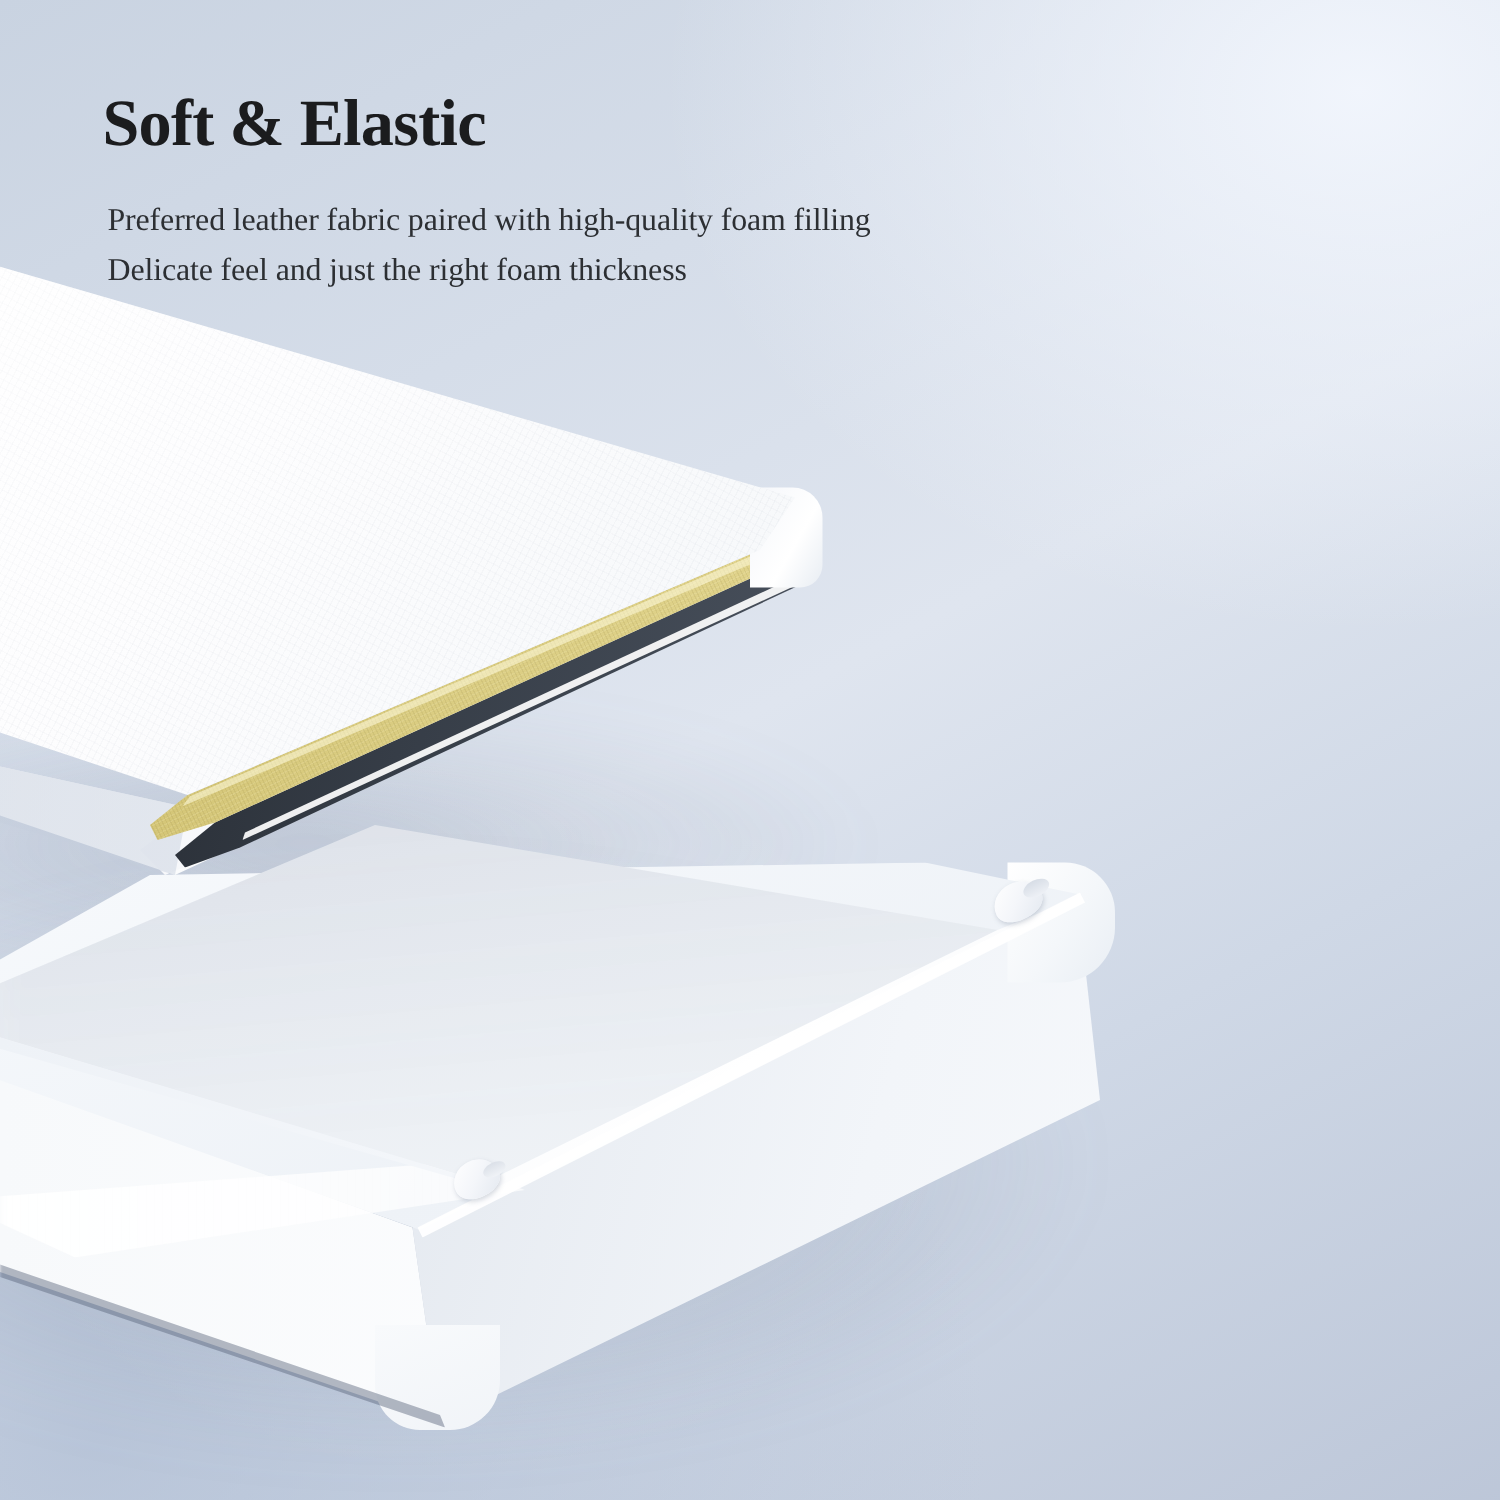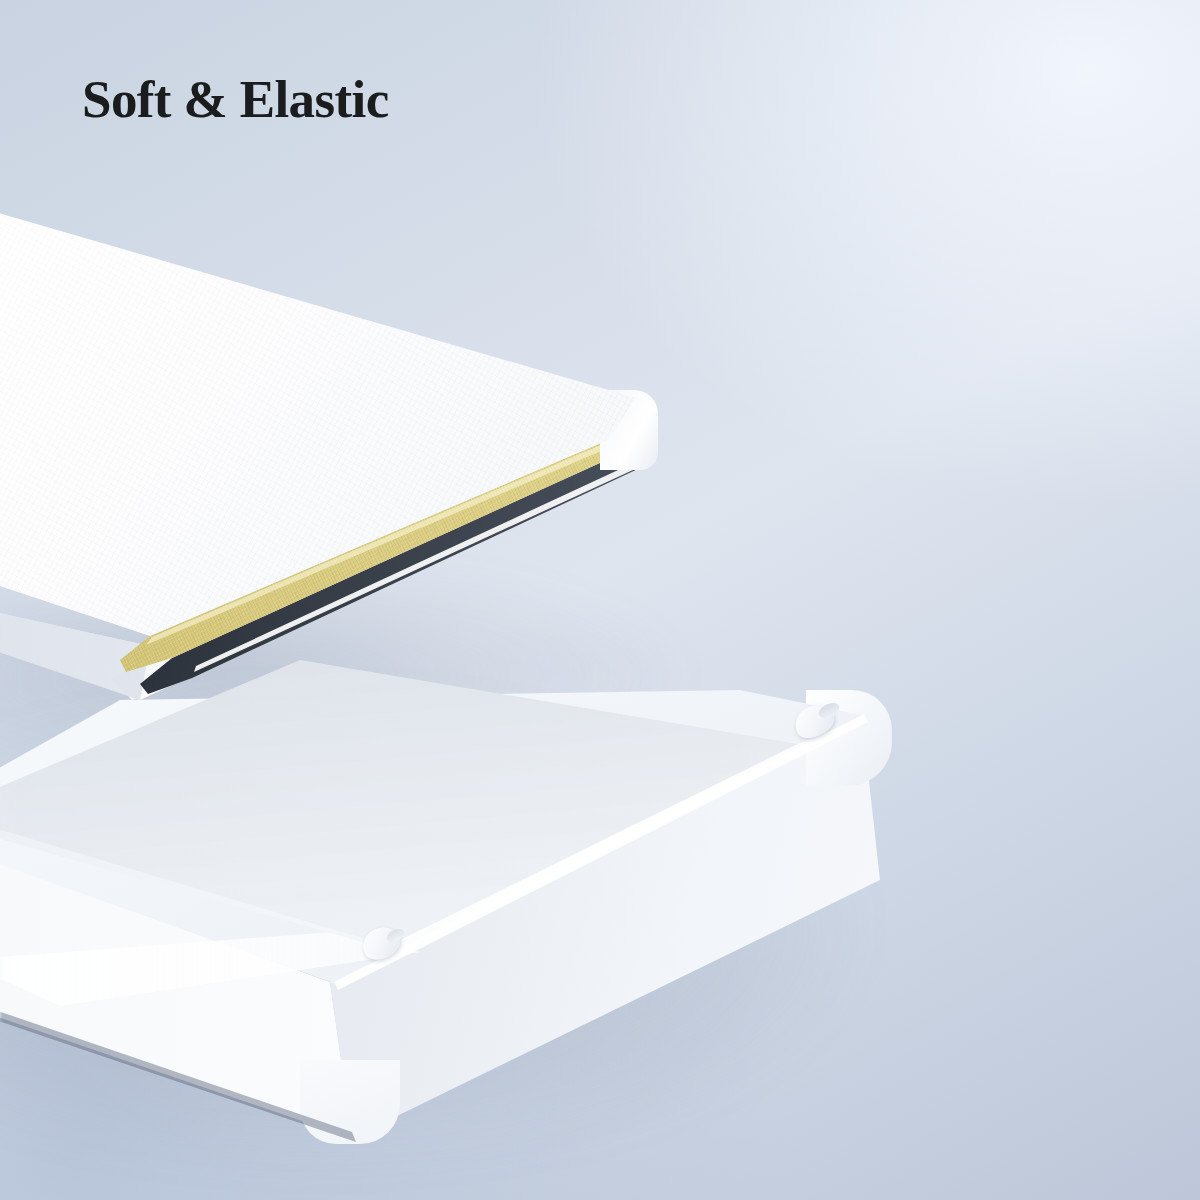--- a/index.html
+++ b/index.html
@@ -379,15 +379,19 @@
       <div class="lid-grain"></div>
       <div class="lid-top-shade"></div>
     </div>
 
   </div>
 
   <div class="text-block">
     <h1 class="headline">
       <span>Soft &amp; Elastic</span>
     </h1>
+    <p class="subtitle">
+      <span>Preferred leather fabric paired with high-quality foam filling</span>
+      <span>Delicate feel and just the right foam thickness</span>
+    </p>
   </div>
 
 </div>
 
 </body></html>

